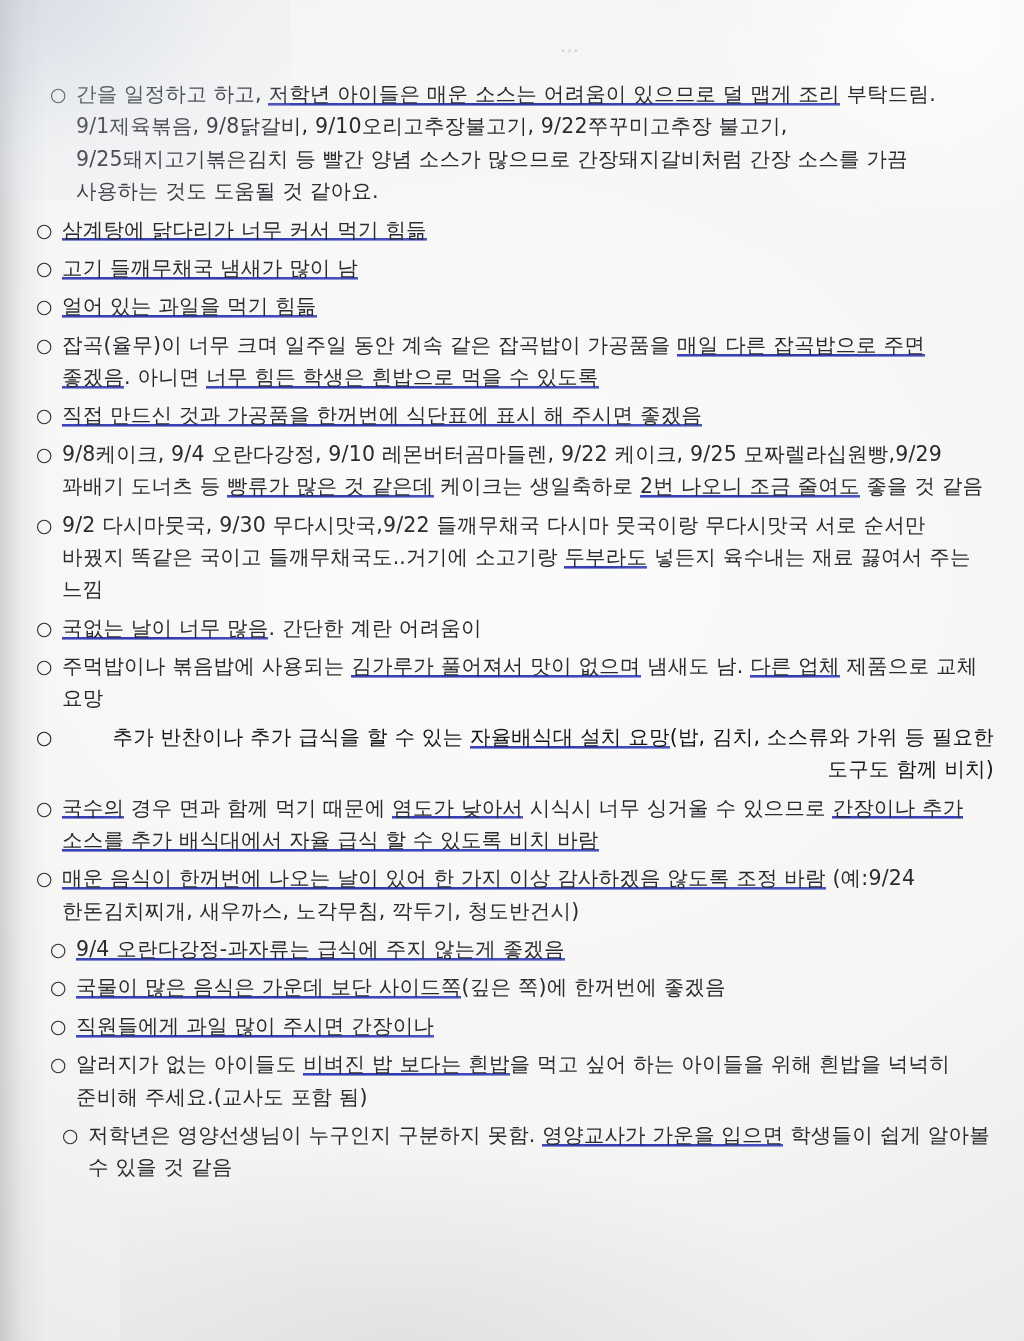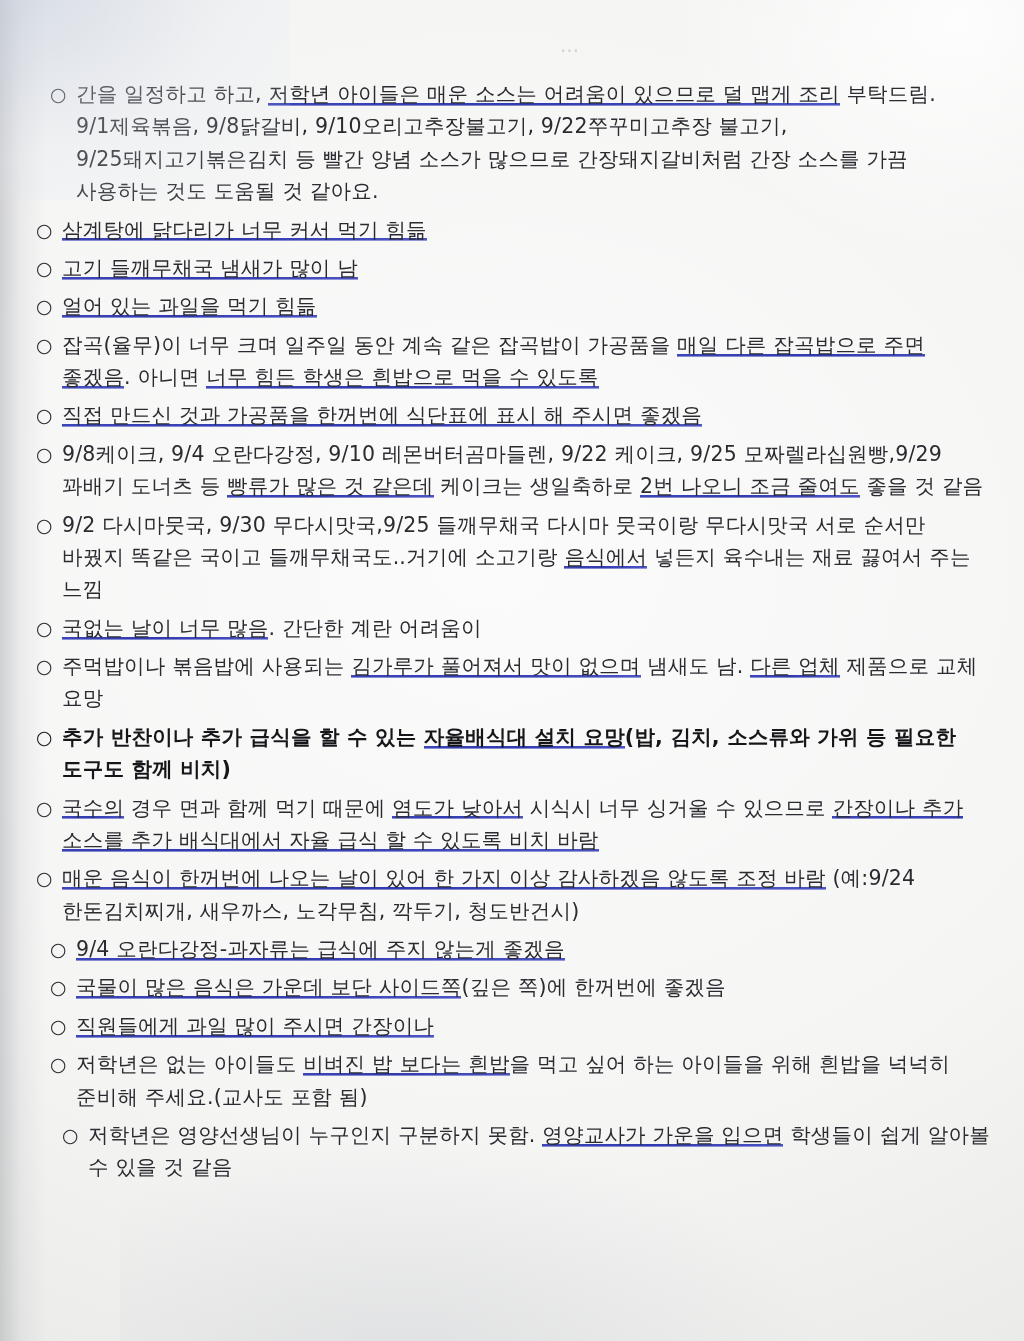--- a/index.html
+++ b/index.html
@@ -98,21 +98,21 @@
     color: #18181c;
   }
   .item .body {
     display: block;
     font-size: 20.5px;
     line-height: 1.58;
     color: #2a2a30;
     word-break: keep-all;
     letter-spacing: 0.2px;
   }
-  .item.bold .body { font-weight: 700; color: #16161a; }
+  .item.bold .body { font-weight: 400; color: #16161a; text-align: right; }
 
   
   .lv0 { margin-left: 26px; }
   .lv0 .bullet { left: -26px; }
   .lv1 { margin-left: 40px; }
   .lv1 .bullet { left: -26px; }
   .lv2 { margin-left: 52px; }
   .lv2 .bullet { left: -26px; }
 
   
@@ -159,21 +159,21 @@
       <div class="item lv0">
         <span class="bullet">○</span>
         <span class="body"><u class="pen">직접 만드신 것과 가공품을 한꺼번에 식단표에 표시 해 주시면 좋겠음</u></span>
       </div>
       <div class="item lv0">
         <span class="bullet">○</span>
         <span class="body"><span>9/8케이크, 9/4 오란다강정, 9/10 레몬버터곰마들렌, 9/22 케이크, 9/25 모짜렐라십원빵,9/29 꽈배기 도너츠 등 </span><u class="pen">빵류가 많은 것 같은데</u><span> 케이크는 생일축하로 </span><u class="pen">2번 나오니 조금 줄여도</u><span> 좋을 것 같음</span></span>
       </div>
       <div class="item lv0">
         <span class="bullet">○</span>
-        <span class="body"><span>9/2 다시마뭇국, 9/30 무다시맛국,9/25 들깨무채국 다시마 뭇국이랑 무다시맛국 서로 순서만 바꿨지 똑같은 국이고 들깨무채국도..거기에 소고기랑 </span><u class="pen">음식에서</u><span> 넣든지 육수내는 재료 끓여서 주는 느낌</span></span>
+        <span class="body"><span>9/2 다시마뭇국, 9/30 무다시맛국,9/22 들깨무채국 다시마 뭇국이랑 무다시맛국 서로 순서만 바꿨지 똑같은 국이고 들깨무채국도..거기에 소고기랑 </span><u class="pen">두부라도</u><span> 넣든지 육수내는 재료 끓여서 주는 느낌</span></span>
       </div>
       <div class="item lv0">
         <span class="bullet">○</span>
         <span class="body"><u class="pen">국없는 날이 너무 많음</u><span>. 간단한 계란 어려움이</span></span>
       </div>
       <div class="item lv0">
         <span class="bullet">○</span>
         <span class="body"><span>주먹밥이나 볶음밥에 사용되는 </span><u class="pen">김가루가 풀어져서 맛이 없으며</u><span> 냄새도 남. </span><u class="pen">다른 업체</u><span> 제품으로 교체 요망</span></span>
       </div>
       <div class="item lv0 bold">
@@ -195,20 +195,20 @@
       <div class="item lv1">
         <span class="bullet">○</span>
         <span class="body"><u class="pen">국물이 많은 음식은 가운데 보단 사이드쪽</u><span>(깊은 쪽)에 한꺼번에 좋겠음</span></span>
       </div>
       <div class="item lv1">
         <span class="bullet">○</span>
         <span class="body"><u class="pen">직원들에게 과일 많이 주시면 간장이나</u></span>
       </div>
       <div class="item lv1">
         <span class="bullet">○</span>
-        <span class="body"><span>저학년은 없는 아이들도 </span><u class="pen">비벼진 밥 보다는 흰밥</u><span>을 먹고 싶어 하는 아이들을 위해 흰밥을 넉넉히 준비해 주세요.(교사도 포함 됨)</span></span>
+        <span class="body"><span>알러지가 없는 아이들도 </span><u class="pen">비벼진 밥 보다는 흰밥</u><span>을 먹고 싶어 하는 아이들을 위해 흰밥을 넉넉히 준비해 주세요.(교사도 포함 됨)</span></span>
       </div>
       <div class="item lv2">
         <span class="bullet">○</span>
         <span class="body"><span>저학년은 영양선생님이 누구인지 구분하지 못함. </span><u class="pen">영양교사가 가운을 입으면</u><span> 학생들이 쉽게 알아볼 수 있을 것 같음</span></span>
       </div>
     </div>
 </div>
 
 </body></html>

